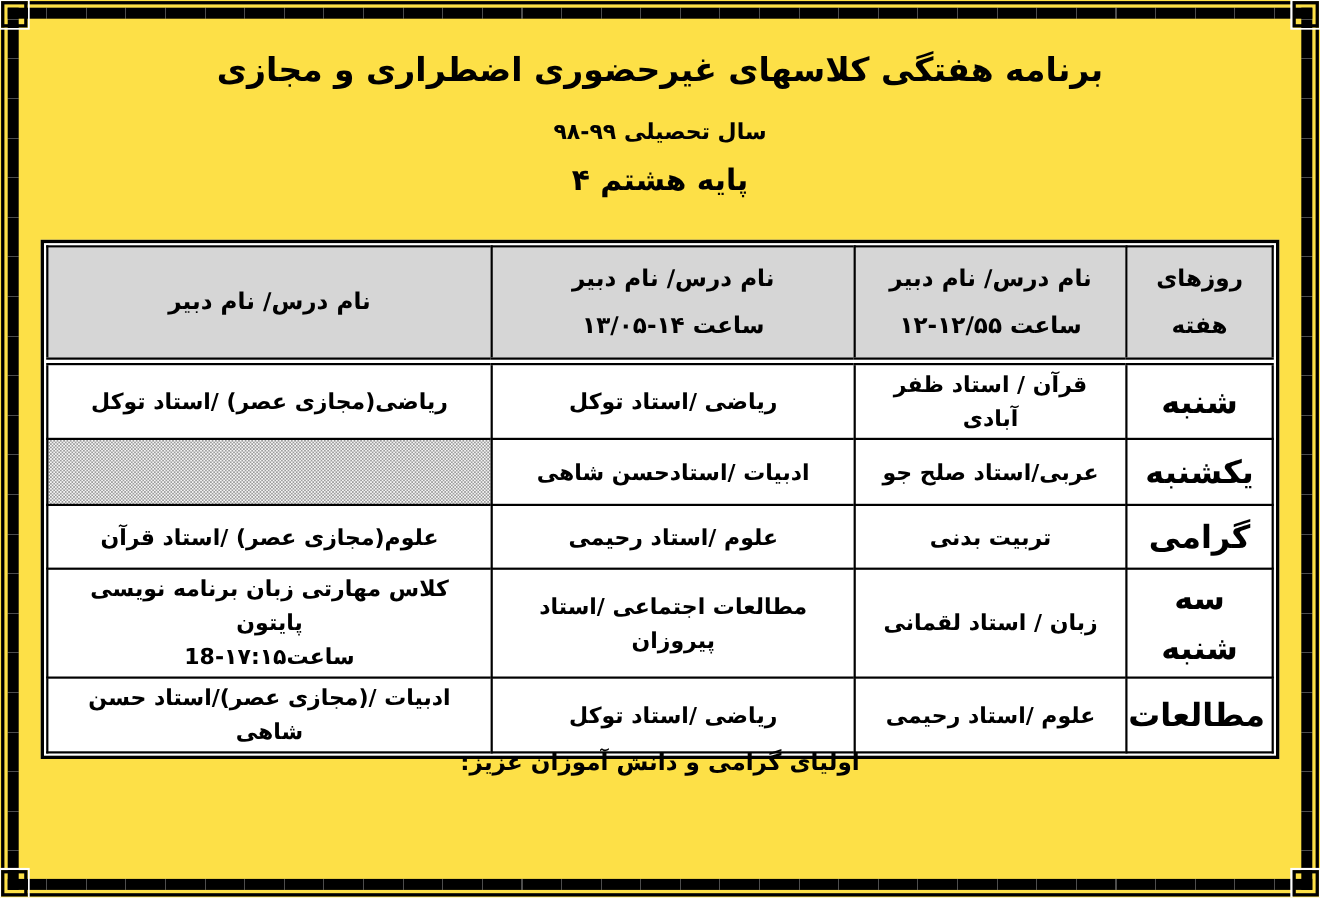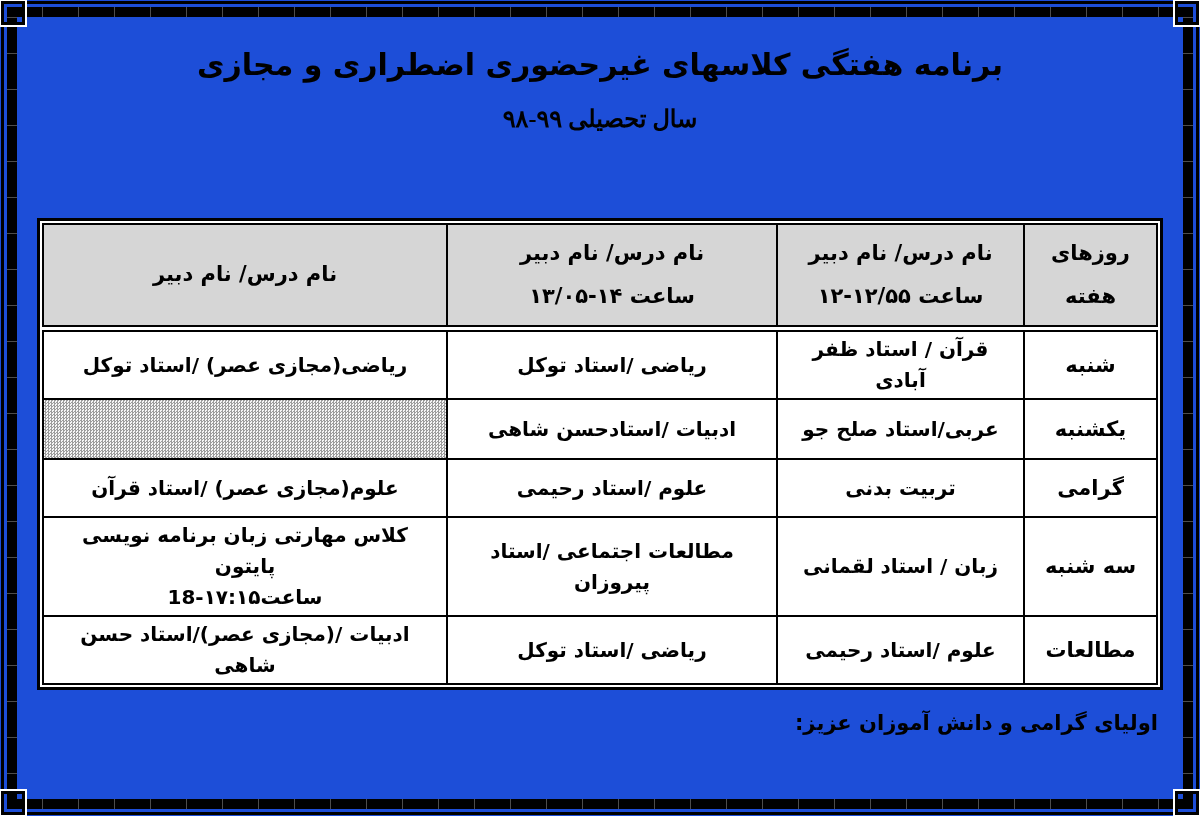--- a/index.html
+++ b/index.html
@@ -1,19 +1,19 @@
 <!DOCTYPE html>
 <html lang="fa" dir="rtl"><head>
 <meta charset="utf-8">
 <style>
   html,body { margin:0; padding:0; background:#ffffff; }
   .page {
     position:relative;
     width:1200px; height:816px;
-    background:#1d4ed8;
+    background:#fde047;
     font-family:"DejaVu Sans", sans-serif;
     color:#000;
     overflow:hidden;
     direction:rtl;
   }
 
   
   .edge { position:absolute; background:#000; z-index:1; }
   .edge-top    { top:1px;    left:25px; right:25px; height:3px; }
   .edge-bottom { bottom:1px; left:25px; right:25px; height:3px; }
@@ -39,21 +39,21 @@
     z-index:2;
   }
   .corner-tl { top:1px; left:1px; }
   .corner-tr { top:1px; right:1px; }
   .corner-bl { bottom:1px; left:1px; }
   .corner-br { bottom:1px; right:1px; }
 
   
   .titles { position:absolute; top:44px; left:60px; right:60px; text-align:center; z-index:3; }
   .title-main  { font-size:30px; font-weight:bold; line-height:42px; }
-  .title-year  { font-size:24px; font-weight:bold; line-height:38px; margin-top:14px;font-family:Liberation Serif, serif; }
+  .title-year  { font-size:20px; font-weight:bold; line-height:38px; margin-top:14px; }
   .title-grade { font-size:27px; font-weight:bold; line-height:38px; margin-top:8px; }
 
   
   .table-wrap {
     position:absolute; top:218px; left:37px; right:37px;
     border:3px solid #000; padding:2px; background:#fff; z-index:3;
   }
   table.schedule {
     width:100%; border-collapse:collapse; table-layout:fixed;
     direction:rtl; border:1px solid #000;
@@ -65,30 +65,30 @@
     padding:2px 6px;
     overflow:hidden;
   }
   .schedule thead th {
     background:#d6d6d6;
     font-size:21px; font-weight:bold; line-height:2.05;
     border-bottom:7px double #000;
     height:96px;
   }
   .schedule td { font-size:20px; font-weight:bold; line-height:1.55; }
-  .schedule td.day-cell { font-size:21px; font-weight:bold; }
+  .schedule td.day-cell { font-size:29px; font-weight:bold; }
   tr.r0 { height:66px; } tr.r1 { height:60px; } tr.r2 { height:58px; }
   tr.r3 { height:78px; } tr.r4 { height:68px; }
   td.hatched {
     background-image:conic-gradient(#9c9c9c 25%, #f5f5f5 0 50%, #9c9c9c 0 75%, #f5f5f5 0);
     background-size:3px 3px;
   }
 
   
-  .footer { position:absolute; top:708px; left:42px; right:42px; text-align:right; z-index:3; }
+  .footer { position:absolute; top:678px; left:42px; right:42px; text-align:center; z-index:3; }
   .footer-salutation { font-size:21px; font-weight:bold; line-height:30px; }
   .footer-note { font-size:25px; font-weight:bold; line-height:34px; margin-top:8px; }
 </style>
 </head>
 <body>
 
 <div class="page">
 
   <div class="edge edge-top"></div>
   <div class="edge edge-bottom"></div>
@@ -99,20 +99,21 @@
   <div class="band band-left"></div>
   <div class="band band-right"></div>
   <div class="corner corner-tl"></div>
   <div class="corner corner-tr"></div>
   <div class="corner corner-bl"></div>
   <div class="corner corner-br"></div>
 
   <div class="titles">
     <div class="title-main">برنامه هفتگی کلاسهای غیرحضوری اضطراری و مجازی</div>
     <div class="title-year">سال تحصیلی ۹۹-۹۸</div>
+    <div class="title-grade">پایه هشتم ۴</div>
   </div>
 
   <div class="table-wrap">
     <table class="schedule">
       <colgroup>
         <col style="width:133px">
         <col style="width:247px">
         <col style="width:330px">
         <col>
       </colgroup>

